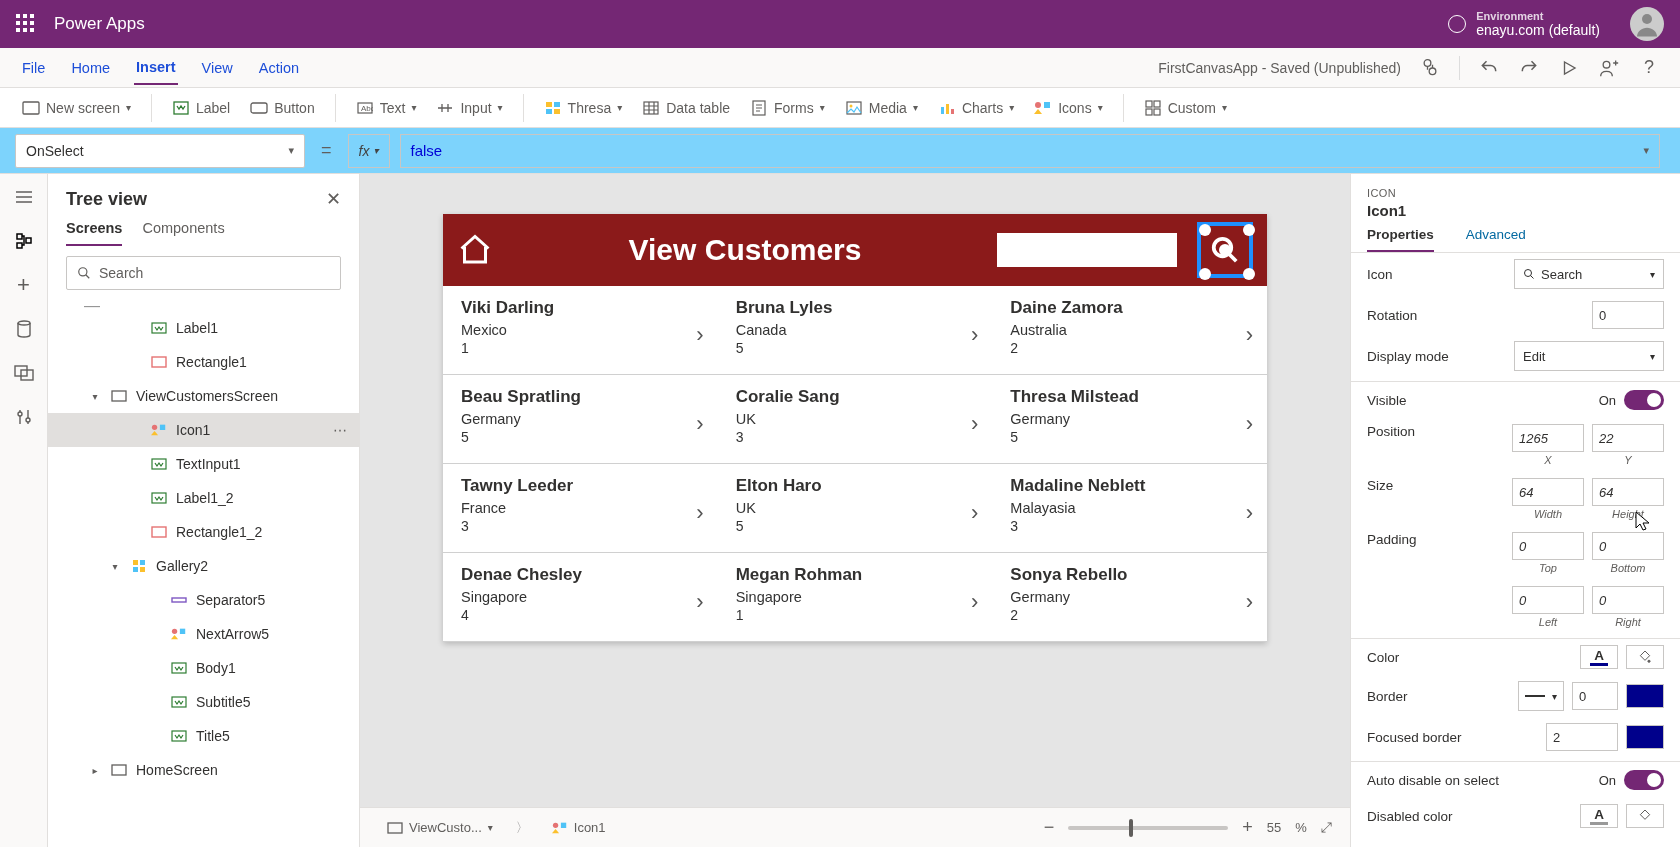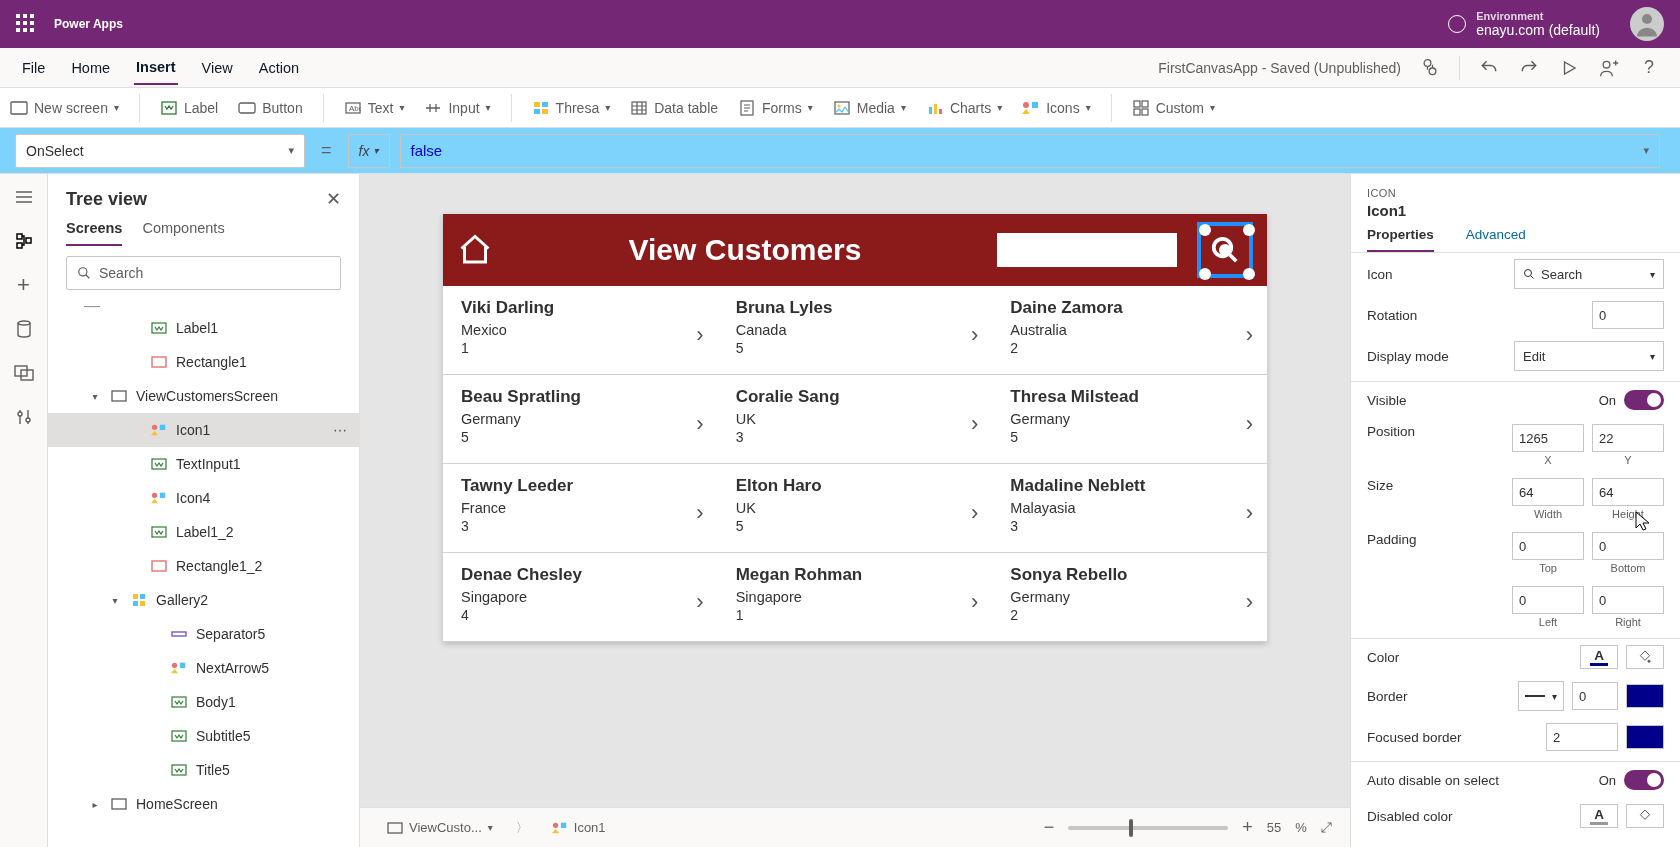--- a/index.html
+++ b/index.html
@@ -2,40 +2,40 @@
 <html><head>
 <meta charset="utf-8">
 <style>
   * { box-sizing: border-box; margin:0; padding:0; font-family: "Segoe UI", Arial, sans-serif; }
   body { width:1680px; height:847px; overflow:hidden; background:#fff; font-size:14px; color:#323130;}
   
   
   .app-header { height:48px; background:#742774; color:#fff; display:flex; align-items:center; padding:0 16px; }
   .waffle { width:20px; height:20px; display:grid; grid-template-columns:repeat(3,4px); grid-template-rows:repeat(3,4px); gap:3px; margin-right:18px;}
   .waffle span{background:#fff;}
-  .app-title{font-size:12px; font-weight:700;}
+  .app-title{font-size:17px; font-weight:400;}
   .app-header .spacer{flex:1;}
   .env { display:flex; align-items:center; gap:10px; margin-right:20px;}
   .env-icon{width:18px;height:18px;border:1.5px solid #fff;border-radius:50%; position:relative;}
   .env-text small{font-size:11px; opacity:.8; display:block; line-height:1;font-weight:bold;}
   .env-text div{font-size:14px;}
   .avatar{ width:34px;height:34px;border-radius:50%; background:#ccc; margin-left:10px; display:flex;align-items:center;justify-content:center;}
   .avatar svg{width:30px;height:30px;fill:#888;}
   
   
   .menu-bar { height:40px; background:#faf9f8; border-bottom:1px solid #e1dfdd; display:flex; align-items:center; padding:0 20px; gap:22px; }
-  .menu-bar .mi{ font-size:14.5px; color:#0f172a; cursor:pointer; padding:8px 2px;}
+  .menu-bar .mi{ font-size:14.5px; color:#1d4ed8; cursor:pointer; padding:8px 2px;}
   .menu-bar .mi.active{ border-bottom:2px solid #742774; font-weight:600;}
   .menu-bar .right{margin-left:auto; display:flex; align-items:center; gap:18px; color:#605e5c;}
   .menu-bar .right .status{ font-size:14px;}
   .ico-btn{ width:22px;height:22px; display:inline-flex;align-items:center;justify-content:center; cursor:pointer;}
   .vline{width:1px;height:24px; background:#ddd;}
   
   
-  .ribbon { height:40px; background:#fff; border-bottom:1px solid #e1dfdd; display:flex; align-items:center; padding:0 10px; gap:20px; font-size:14px; color:#323130;}
+  .ribbon { height:40px; background:#fff; border-bottom:1px solid #e1dfdd; display:flex; align-items:center; padding:0 22px; gap:20px; font-size:14px; color:#323130;}
   .ribbon .ritem{display:flex;align-items:center; gap:6px; cursor:pointer; color:#605e5c;}
   .ribbon .ritem .chev{font-size:10px;color:#605e5c;}
   .ribbon .sep{width:1px;height:28px;background:#e1dfdd;}
   .rib-ico{width:18px;height:18px;display:inline-flex;align-items:center;justify-content:center;}
 
   
   .formula-bar{ height:46px; background:#7dd3fc; border-bottom:1px solid #e1dfdd; display:flex; align-items:center; padding:0 20px 0 15px; gap:10px;}
   .prop-select{ width:290px; height:34px; border:1px solid #c8c6c4; border-radius:2px; background:#fff; display:flex; align-items:center; padding:0 10px; justify-content:space-between; font-size:14px;}
   .eq{font-size:18px;color:#605e5c; padding:0 6px}
   .fx{ width:42px;height:34px; border:1px solid #c8c6c4; border-left:1px solid #c8c6c4; display:flex;align-items:center;justify-content:center; font-style:italic; gap:4px;color:#444;}
@@ -101,21 +101,21 @@
   .prop-panel .ph small{font-size:11px;color:#605e5c;letter-spacing:.4px;}
   .prop-panel .ph h4{font-size:15px;font-weight:600;margin-top:2px;}
   .prop-tabs{display:flex; padding:8px 16px 0; gap:32px; border-bottom:1px solid #e1dfdd;}
   .prop-tabs span{padding-bottom:8px; font-size:13.5px; color:#0369a1; cursor:pointer;}
   .prop-tabs span.active{color:#323130;font-weight:600;border-bottom:2px solid #742774;}
   .prow{ display:flex; align-items:center; padding:6px 16px; min-height:36px; gap:8px; font-size:13.5px;}
   .prow .lbl{flex:1; color:#323130;}
   .pinput{ width:72px; height:28px; border:1px solid #c8c6c4; padding:0 6px; font-size:13px; background:#fff; display:flex;align-items:center;}
   .pselect{ width:150px; height:30px; border:1px solid #c8c6c4; padding:0 8px; font-size:13px; background:#fff; display:flex;align-items:center; justify-content:space-between;}
   .sublbl{font-size:11px;color:#605e5c;text-align:center; width:72px;}
-  .pair{display:flex;flex-direction:column;align-items:center;gap:2px;}
+  .pair{display:flex;flex-direction:column;align-items:center;gap:2px;font-style:italic;}
   .toggle{ width:40px;height:20px;border-radius:10px;background:#742774;position:relative;}
   .toggle::after{content:'';position:absolute;width:14px;height:14px;background:#fff;border-radius:50%;right:3px;top:3px;}
   .swatch{width:38px;height:24px;border:1px solid #c8c6c4;}
   .cursor-ptr{position:absolute; pointer-events:none;}
   
   svg{display:block;}
 </style>
 </head>
 <body>
 
@@ -442,32 +442,20 @@
               <rect x="1" y="1" width="14" height="10"></rect>
               <path d="M4 5l2 3 2-3 2 3 2-3"></path>
             </svg>
           </span>
           <span>TextInput1</span>
         </div>
         <div class="tn">
           <span class="ind" style="width:72px"></span>
           <span class="arr"></span>
           <span class="node-icon">
-            <svg width="16" height="14" viewBox="0 0 18 14">
-              <circle cx="4" cy="4" r="3" fill="#e57373"></circle>
-              <rect x="10" y="1" width="6" height="6" fill="#4fc3f7"></rect>
-              <polygon points="4,8 8,13 0,13" fill="#fbc02d"></polygon>
-            </svg>
-          </span>
-          <span>Icon4</span>
-        </div>
-        <div class="tn">
-          <span class="ind" style="width:72px"></span>
-          <span class="arr"></span>
-          <span class="node-icon">
             <svg width="16" height="12" viewBox="0 0 16 12" fill="none" stroke="#2e7d32" stroke-width="1.2">
               <rect x="1" y="1" width="14" height="10"></rect>
               <path d="M4 5l2 3 2-3 2 3 2-3"></path>
             </svg>
           </span>
           <span>Label1_2</span>
         </div>
         <div class="tn">
           <span class="ind" style="width:72px"></span>
           <span class="arr"></span>

